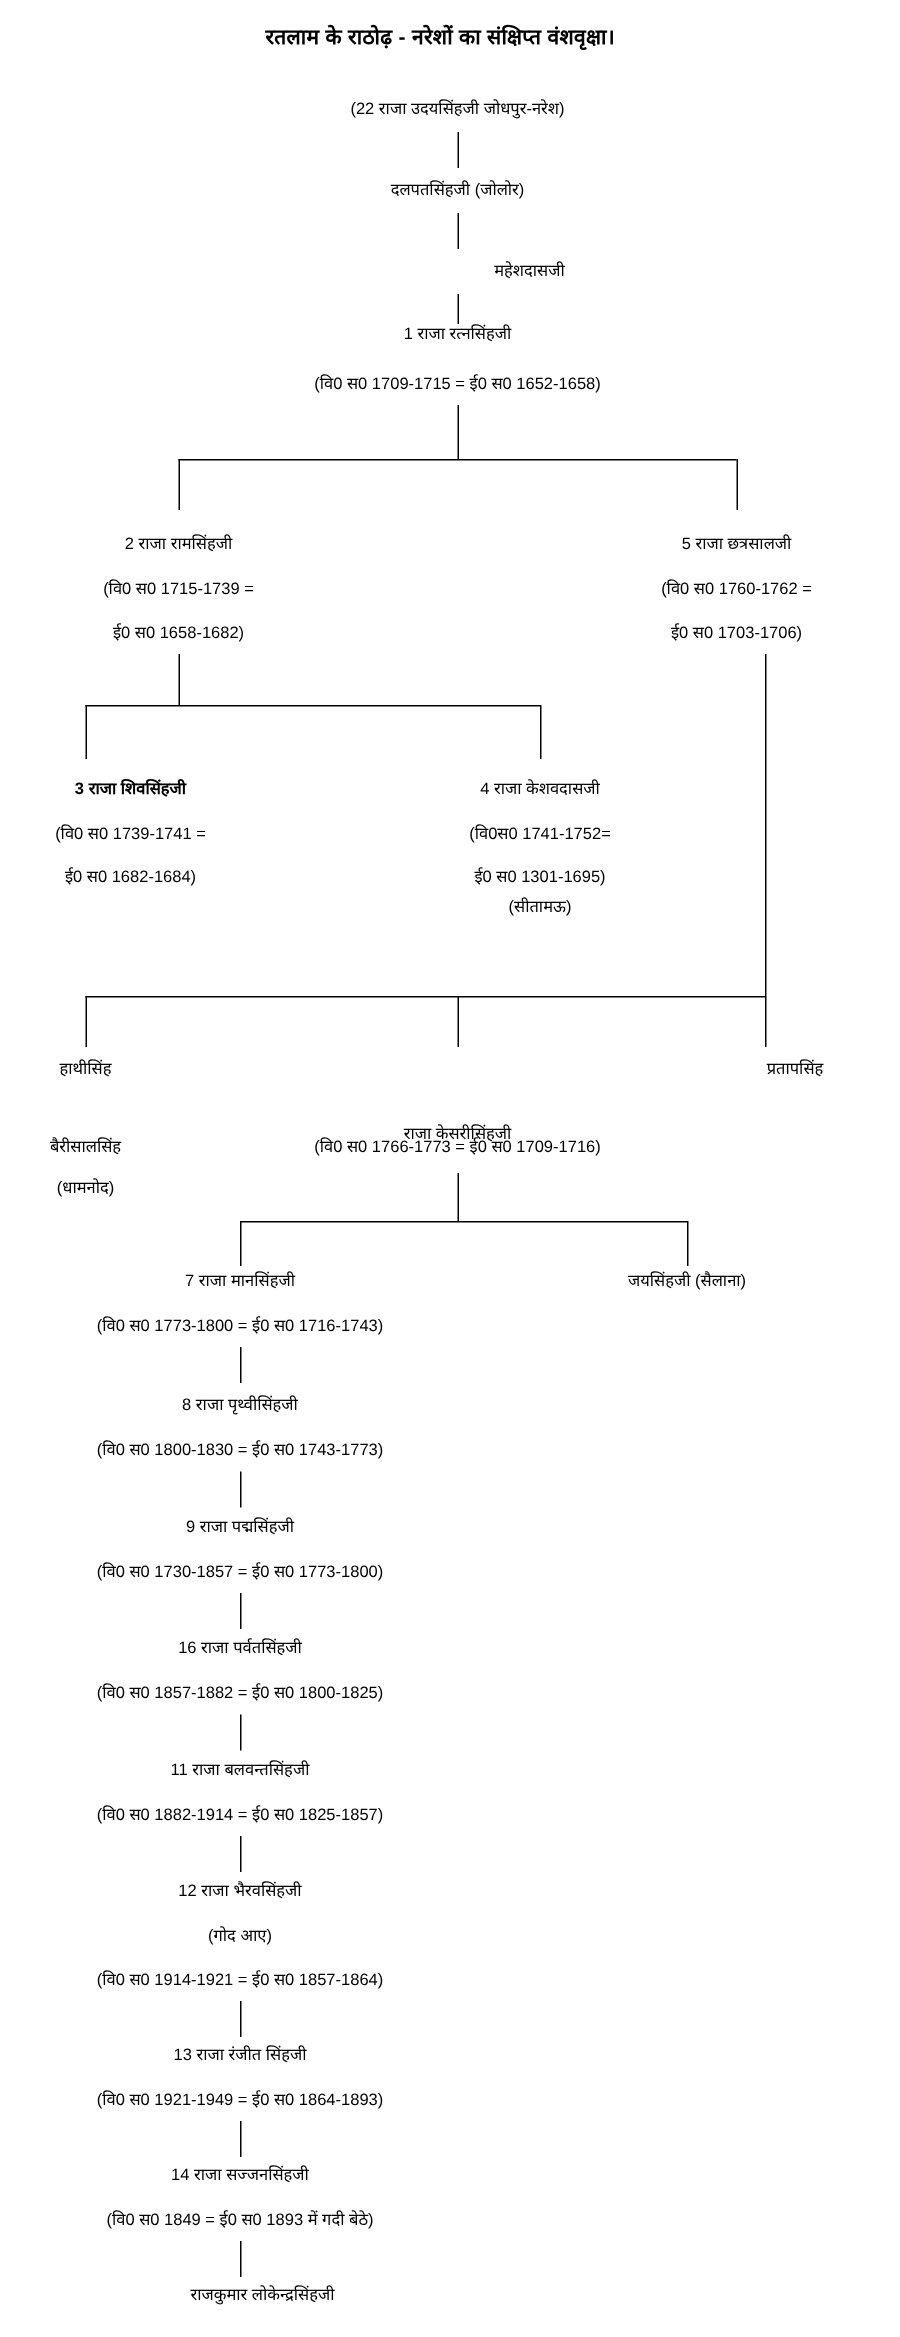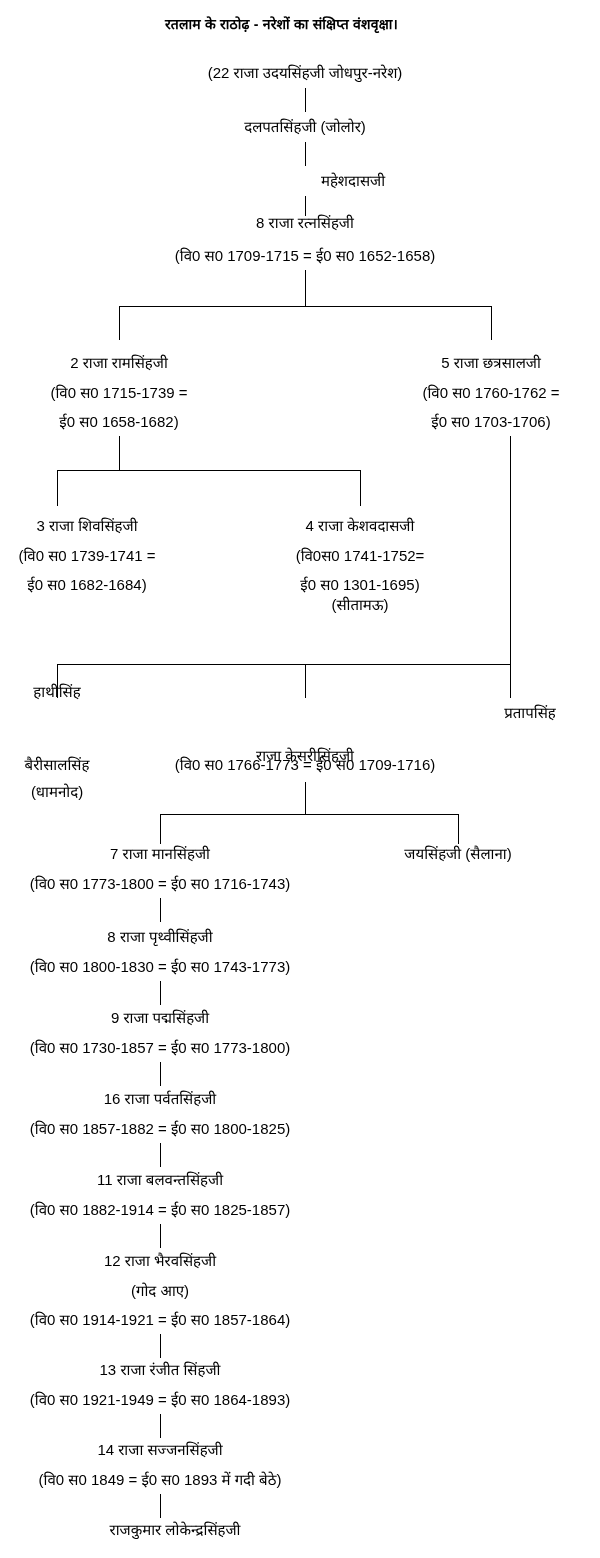--- a/index.html
+++ b/index.html
@@ -15,31 +15,31 @@
     color: #000000;
     overflow: hidden;
   }
   #page {
     position: relative;
     width: 600px;
     height: 1558px;
   }
   .title {
     position: absolute;
-    left: 4px;
+    left: 16px;
     top: 14px;
     width: 555px;
     text-align: center;
     font-size: 14px;
     font-weight: bold;
     letter-spacing: 0.2px;
   }
   .node {
     position: absolute;
-    font-size: 15px;
+    font-size: 11px;
     white-space: nowrap;
     line-height: 16px;
   }
   .node.center {
     text-align: center;
     transform: translateX(-50%);
   }
   .vbar {
     position: absolute;
     width: 1px;
@@ -60,21 +60,21 @@
 
   <div class="node center" style="left:305px; top:65px;">(22 राजा उदयसिंहजी जोधपुर-नरेश)</div>
   <div class="vbar" style="left:305px; top:88px; height:24px;"></div>
 
   <div class="node center" style="left:305px; top:119px;">दलपतसिंहजी (जोलोर)</div>
   <div class="vbar" style="left:305px; top:142px; height:24px;"></div>
 
   <div class="node center" style="left:305px; top:173px;margin-left:48px;">महेशदासजी</div>
   <div class="vbar" style="left:305px; top:196px; height:20px;"></div>
 
-  <div class="node center" style="left:305px; top:215px;">8 राजा रत्नसिंहजी</div>
+  <div class="node center" style="left:305px; top:215px;">1 राजा रत्नसिंहजी</div>
   <div class="node center" style="left:305px; top:248px;">(वि0 स0 1709-1715 = ई0 स0 1652-1658)</div>
   <div class="vbar" style="left:305px; top:270px; height:36px;"></div>
 
   <div class="hbar" style="left:119px; top:306px; width:372px;"></div>
   <div class="vbar" style="left:119px; top:306px; height:34px;"></div>
   <div class="vbar" style="left:491px; top:306px; height:34px;"></div>
 
   <div class="node center" style="left:119px; top:355px;">2 राजा रामसिंहजी</div>
   <div class="node center" style="left:119px; top:385px;">(वि0 स0 1715-1739 =</div>
   <div class="node center" style="left:119px; top:414px;">ई0 स0 1658-1682)</div>
@@ -84,35 +84,35 @@
   <div class="node center" style="left:491px; top:414px;">ई0 स0 1703-1706)</div>
 
   <div class="vbar" style="left:119px; top:436px; height:34px;"></div>
 
   <div class="vbar" style="left:510px; top:436px; height:228px;"></div>
 
   <div class="hbar" style="left:57px; top:470px; width:303px;"></div>
   <div class="vbar" style="left:57px; top:470px; height:36px;"></div>
   <div class="vbar" style="left:360px; top:470px; height:36px;"></div>
 
-  <div class="node center" style="left:87px; top:518px;">3 राजा शिवसिंहजी</div>
+  <div class="node center" style="left:87px; top:518px;font-weight:bold;">3 राजा शिवसिंहजी</div>
   <div class="node center" style="left:87px; top:548px;">(वि0 स0 1739-1741 =</div>
   <div class="node center" style="left:87px; top:577px;">ई0 स0 1682-1684)</div>
 
   <div class="node center" style="left:360px; top:518px;">4 राजा केशवदासजी</div>
   <div class="node center" style="left:360px; top:548px;">(वि0स0 1741-1752=</div>
   <div class="node center" style="left:360px; top:577px;">ई0 स0 1301-1695)</div>
   <div class="node center" style="left:360px; top:597px;">(सीतामऊ)</div>
 
   <div class="hbar" style="left:57px; top:664px; width:453px;"></div>
   <div class="vbar" style="left:57px; top:664px; height:34px;"></div>
   <div class="vbar" style="left:305px; top:664px; height:34px;"></div>
   <div class="vbar" style="left:510px; top:664px; height:34px;"></div>
 
-  <div class="node center" style="left:57px; top:684px;">हाथीसिंह</div>
+  <div class="node center" style="left:57px; top:705px;">हाथीसिंह</div>
   <div class="node center" style="left:57px; top:757px;">बैरीसालसिंह</div>
   <div class="node center" style="left:57px; top:784px;">(धामनोद)</div>
 
   <div class="node center" style="left:530px; top:705px;text-align:center;">प्रतापसिंह</div>
 
   <div class="node center" style="left:305px; top:748px;">राजा केसरीसिंहजी</div>
   <div class="node center" style="left:305px; top:757px; top:757px;">(वि0 स0 1766-1773 = ई0 स0 1709-1716)</div>
 
   <div class="vbar" style="left:305px; top:782px; height:32px;"></div>
 

